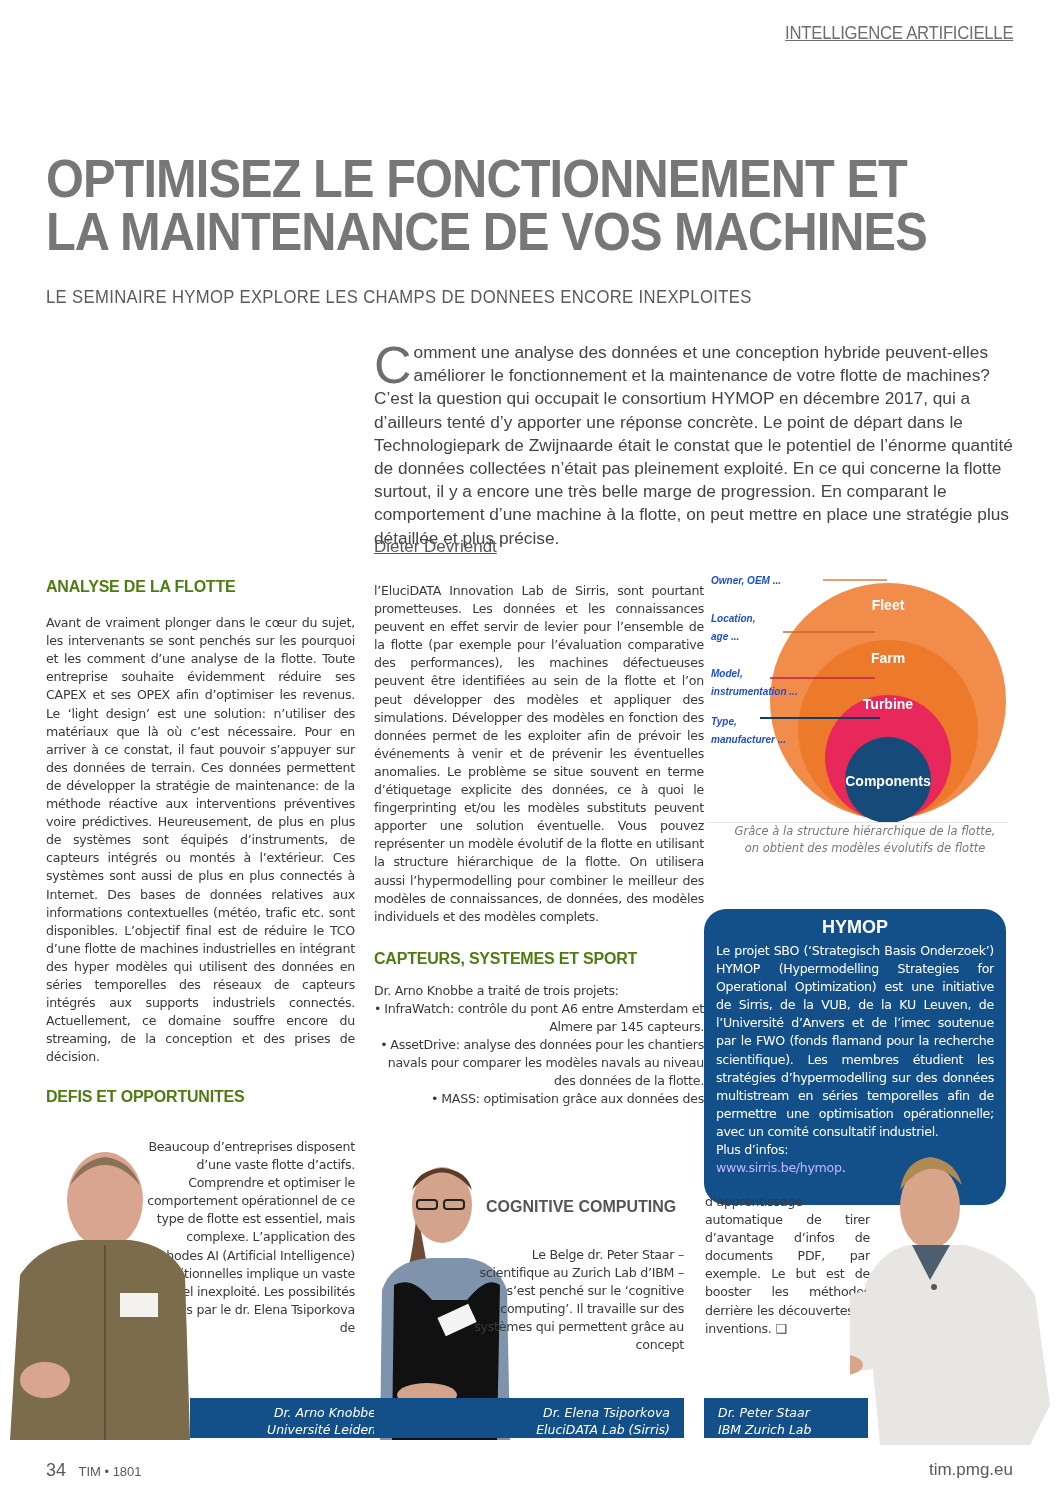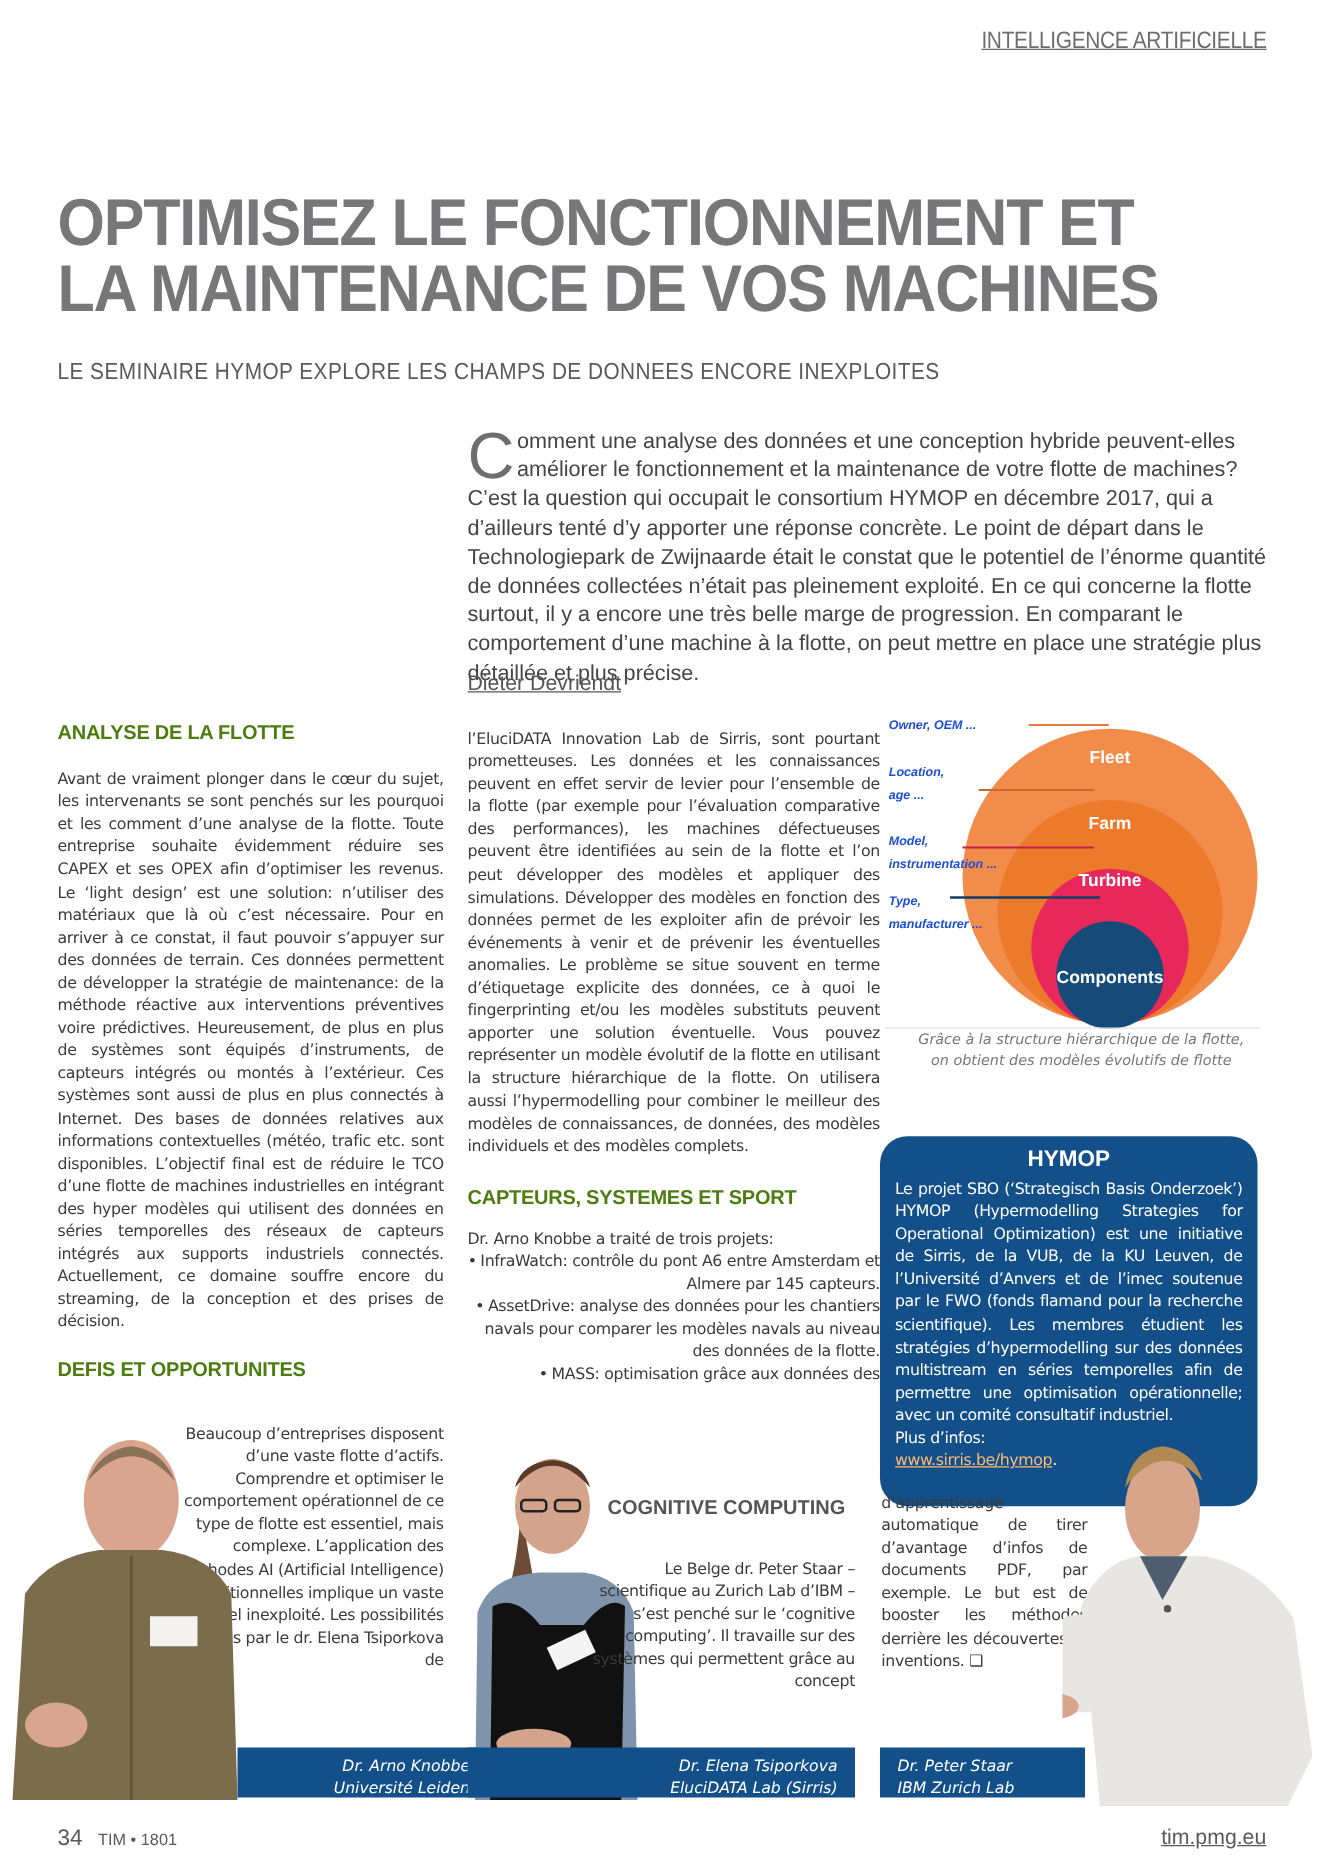--- a/index.html
+++ b/index.html
@@ -63,29 +63,29 @@
   .diag-caption { position: absolute; left: 715px; top: 823px; width: 300px; text-align: center; font-family: "DejaVu Sans", sans-serif; font-style: italic; font-size: 11.5px; line-height: 17px; color: #777; }
   .diag-sep { position: absolute; left: 708px; top: 822px; width: 300px; height: 1px; background: #e4e4e4; }
 
   
   .hymop-box {
     position: absolute; left: 704px; top: 869px; width: 302px; height: 296px;
     background: #13508a; border-radius: 22px; color: #fff; padding: 8px 12px; margin-top: 40px;
   }
   .hymop-box h3 { text-align: center; font-family: "Liberation Sans", sans-serif; font-weight: bold; font-size: 18px; margin-bottom: 4px; }
   .hymop-box p { font-family: "DejaVu Sans", sans-serif; font-size: 12.6px; line-height: 18.1px; text-align: justify; letter-spacing: -0.3px; }
-  .hymop-box a { color: #fdba74; text-decoration: underline; }
+  .hymop-box a { color: #c4b5fd; }
 
   
   .portrait { position: absolute; }
 
   .footer-left { position: absolute; left: 46px; top: 1460px; font-family: "Liberation Sans", sans-serif; color: #5a5a5a; }
   .footer-left .pg { font-size: 18px; margin-right: 8px; }
   .footer-left .mag { font-size: 13px; }
-  .footer-right { position: absolute; right: 45px; top: 1460px; font-family: "Liberation Sans", sans-serif; font-size: 17px; color: #5a5a5a; text-decoration: underline; }
+  .footer-right { position: absolute; right: 45px; top: 1460px; font-family: "Liberation Sans", sans-serif; font-size: 17px; color: #5a5a5a; }
 </style>
 </head>
 <body>
 
 <div class="section-tag">INTELLIGENCE ARTIFICIELLE</div>
 
 <h1 class="title">
   <span>OPTIMISEZ LE FONCTIONNEMENT ET</span><br>
   <span>LA MAINTENANCE DE VOS MACHINES</span>
 </h1>

